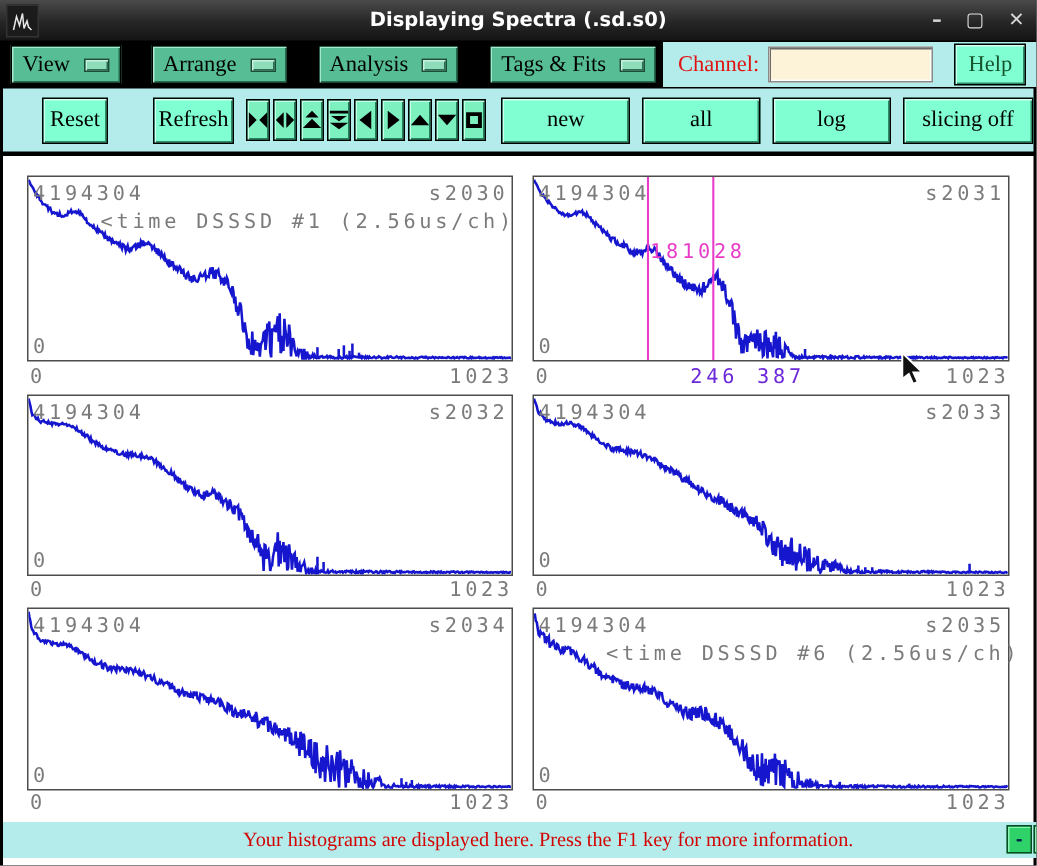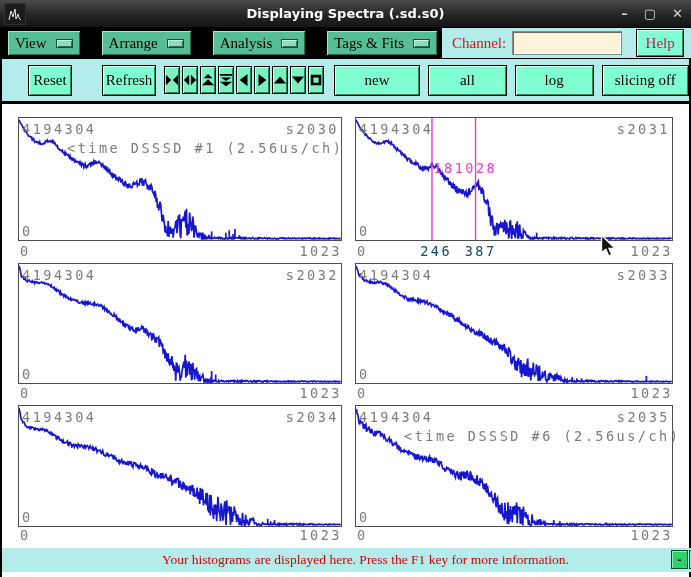--- a/index.html
+++ b/index.html
@@ -24,21 +24,21 @@
             box-shadow:inset 1px 1px 0 #a9e7cd,inset -1px -1px 0 #266a4e;
             display:flex;align-items:center;padding:0 7px;font-size:15px;color:#000;white-space:nowrap;}
   .opt-indicator{display:inline-block;width:15px;height:7px;margin-left:9px;background:#8fdcba;
                  box-shadow:inset 1px 1px 0 #c6f2de,inset -1px -1px 0 #2b6e52;border:1px solid #1c4d38;}
   .channel-label{color:#e01212;font-size:15px;margin-left:2px;}
   .channel-input{width:100px;height:22px;background:#fdf3d9;border:1px solid #8a8a8a;
                  box-shadow:inset 1px 1px 0 #6b6b6b,inset -1px -1px 0 #fff;
                  font-family:"Liberation Serif",serif;font-size:14px;padding:0 4px;outline:none;}
   .flat-btn{height:26px;background:#80ffd2;border:1px solid #000;
             box-shadow:inset 1px 1px 0 #d2fff0,inset -1px -1px 0 #2f8a66;
-            display:flex;align-items:center;justify-content:center;font-size:15px;color:#be185d;
+            display:flex;align-items:center;justify-content:center;font-size:15px;color:#14532d;
             font-family:"Liberation Serif",serif;white-space:nowrap;}
   .help-btn{width:46px;margin-left:8px;}
   .clone-btn{width:60px;margin-left:6px;}
   
   .toolbar{position:absolute;left:2px;top:59px;width:687px;height:42px;background:#b4ecec;
            display:flex;align-items:center;padding-left:6px;box-sizing:border-box;}
   .tool-btn{height:29px;background:#80ffd2;border:1px solid #000;
             box-shadow:inset 1px 1px 0 #d2fff0,inset -1px -1px 0 #2f8a66;
             display:flex;align-items:center;justify-content:center;font-size:15px;color:#000;margin-left:20px;}
   .reset-btn{width:58px;margin-right:10px;}
@@ -58,21 +58,21 @@
         letter-spacing:2.5px;color:#7b7b7b;white-space:pre;}
   .lbl{position:absolute;}
   .ymax{left:3px;top:3px;}
   .sid{right:2px;top:3px;}
   .ann{left:48px;top:22px;}
   .ymin{left:3px;bottom:1px;}
   .count{color:#e83cc8;}
   .axis-row{position:absolute;left:0;right:0;height:16px;}
   .xmin{left:2px;top:0;}
   .xmax{right:0px;top:0;}
-  .mag{color:#0c4a6e;}
+  .mag{color:#6d28d9;margin-left:40px;}
   
   .statusbar{position:absolute;left:2px;top:548px;width:687px;height:24px;background:#b4ecec;
              display:flex;align-items:center;justify-content:center;padding-left:20px;}
   .status-text{color:#d40000;font-size:13.5px;}
   .status-btns{position:absolute;right:3px;top:2px;display:flex;gap:1px;}
   .mini-btn{width:15px;height:17px;background:#2fd268;border:1px solid #0a4a26;
             box-shadow:inset 1px 1px 0 #8df0b4;display:flex;align-items:center;justify-content:center;
             font-family:"DejaVu Sans",sans-serif;font-size:11px;font-weight:bold;color:#00204a;}
   .cursor{position:absolute;left:600px;top:235px;pointer-events:none;z-index:50;}
 </style>

